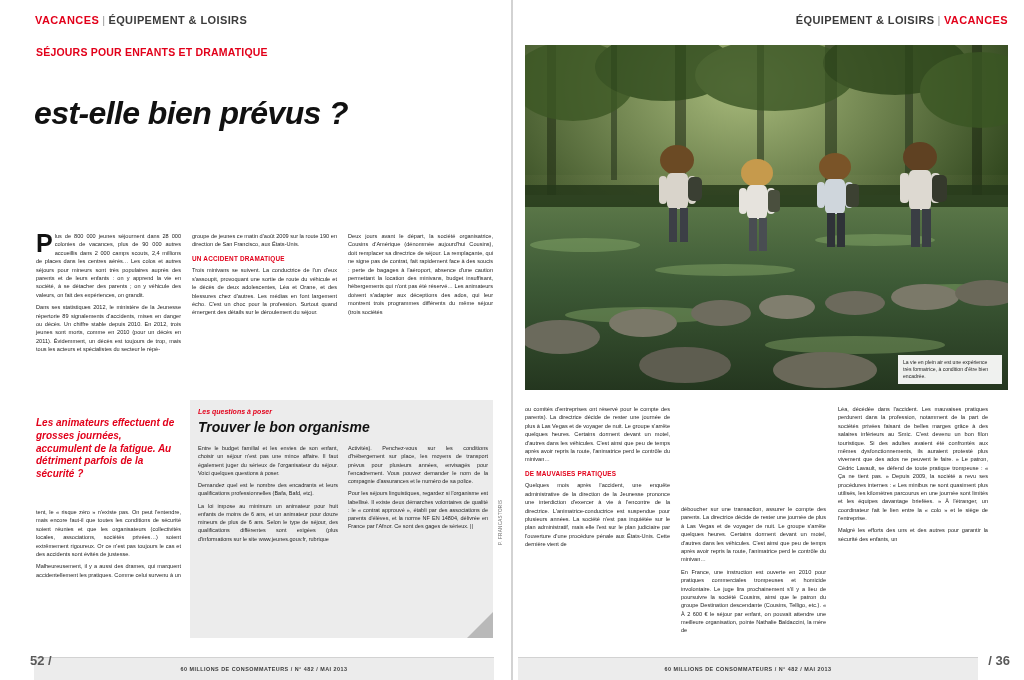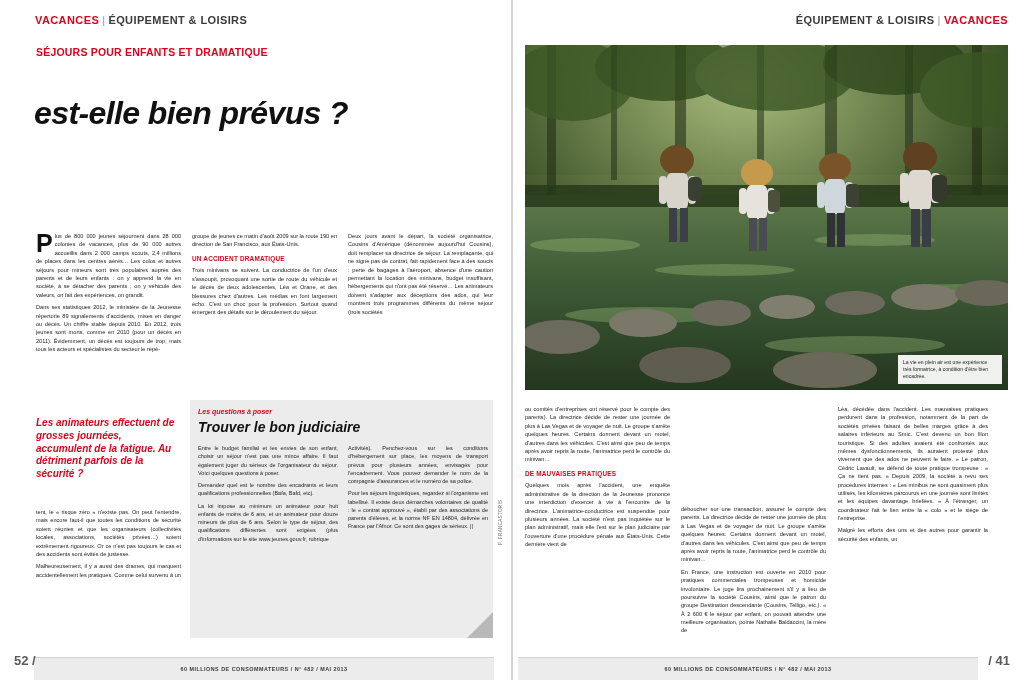--- a/index.html
+++ b/index.html
@@ -208,21 +208,21 @@
   }
 
   
   .folio {
     position: absolute;
     bottom: 12px;
     font-size: 13px;
     font-weight: bold;
     color: #5a5a5a;
   }
-  .folio-left { left: 14px; }
+  .folio-left { left: 30px; }
   .folio-right { right: 14px; }
   .footer-bar {
     position: absolute;
     bottom: 0;
     height: 22px;
     background: #ececec;
     display: flex;
     align-items: center;
     justify-content: center;
     font-size: 5.4px;
@@ -273,21 +273,21 @@
       <div class="subhead">UN ACCIDENT DRAMATIQUE</div>
       <p>Trois minivans se suivent. La conductrice de l'un d'eux s'assoupit, provoquant une sortie de route du véhicule et le décès de deux adolescentes, Léa et Orane, et des blessures chez d'autres. Les médias en font largement écho. C'est un choc pour la profession. Surtout quand émergent des détails sur le déroulement du séjour.</p>
     </div>
 
     <div class="col lp-c3">
       <p>Deux jours avant le départ, la société organisatrice, Cousins d'Amérique (dénommée aujourd'hui Cousins), doit remplacer sa directrice de séjour. La remplaçante, qui ne signe pas de contrat, fait rapidement face à des soucis : perte de bagages à l'aéroport, absence d'une caution permettant la location des minivans, budget insuffisant, hébergements qui n'ont pas été réservé… Les animateurs doivent s'adapter aux déceptions des ados, qui leur montrent trois programmes différents du même séjour (trois sociétés</p>
     </div>
 
     <div class="qbox">
       <div class="qbox-tag">Les questions à poser</div>
-      <div class="qbox-title">Trouver le bon judiciaire</div>
+      <div class="qbox-title">Trouver le bon organisme</div>
       <div class="qbox-col qbox-c1">
         <p>Entre le budget familial et les envies de son enfant, choisir un séjour n'est pas une mince affaire. Il faut également juger du sérieux de l'organisateur du séjour. Voici quelques questions à poser.</p>
         <p>Demandez quel est le nombre des encadrants et leurs qualifications professionnelles (Bafa, Bafd, etc).</p>
         <p>La loi impose au minimum un animateur pour huit enfants de moins de 6 ans, et un animateur pour douze mineurs de plus de 6 ans. Selon le type de séjour, des qualifications différentes sont exigées (plus d'informations sur le site www.jeunes.gouv.fr, rubrique</p>
       </div>
       <div class="qbox-col qbox-c2">
         <p>Activités). Penchez-vous sur les conditions d'hébergement sur place, les moyens de transport prévus pour plusieurs années, envisagés pour l'encadrement. Vous pouvez demander le nom de la compagnie d'assurances et le numéro de sa police.</p>
         <p>Pour les séjours linguistiques, regardez si l'organisme est labellisé. Il existe deux démarches volontaires de qualité : le « contrat approuvé », établi par des associations de parents d'élèves, et la norme NF EN 14804, délivrée en France par l'Afnor. Ce sont des gages de sérieux. ||</p>
       </div>
       <div class="qbox-arrow"></div>
@@ -431,16 +431,16 @@
     <p>En France, une instruction est ouverte en 2010 pour pratiques commerciales trompeuses et homicide involontaire. Le juge lira prochainement s'il y a lieu de poursuivre la société Cousins, ainsi que le patron du groupe Destination descendante (Cousins, Telligo, etc.). « À 2 600 € le séjour par enfant, on pouvait attendre une meilleure organisation, pointe Nathalie Baldaccini, la mère de</p>
   </div>
 
   <div class="col rp-c3">
     <p>Léa, décédée dans l'accident. Les mauvaises pratiques perdurent dans la profession, notamment de la part de sociétés privées faisant de belles marges grâce à des salaires inférieurs au Smic. C'est devenu un bon filon touristique. Si des adultes avaient été confrontés aux mêmes dysfonctionnements, ils auraient protesté plus vivement que des ados ne peuvent le faire. » Le patron, Cédric Lavault, se défend de toute pratique trompeuse : « Ça ne tient pas. » Depuis 2009, la société a revu ses procédures internes : « Les minibus ne sont quasiment plus utilisés, les kilomètres parcourus en une journée sont limités et les équipes davantage briefées. » À l'étranger, un coordinateur fait le lien entre la « colo » et le siège de l'entreprise.</p>
     <p>Malgré les efforts des uns et des autres pour garantir la sécurité des enfants, un</p>
   </div>
 
   <div class="rule-top" style="left:518px; bottom:22px; width:460px;"></div>
   <div class="footer-bar footer-right">60 MILLIONS DE CONSOMMATEURS / N° 482 / MAI 2013</div>
-  <div class="folio folio-right">/ 41</div>
+  <div class="folio folio-right">/ 36</div>
 
   <div class="gutter"></div>
 </div>
 
 </body></html>

